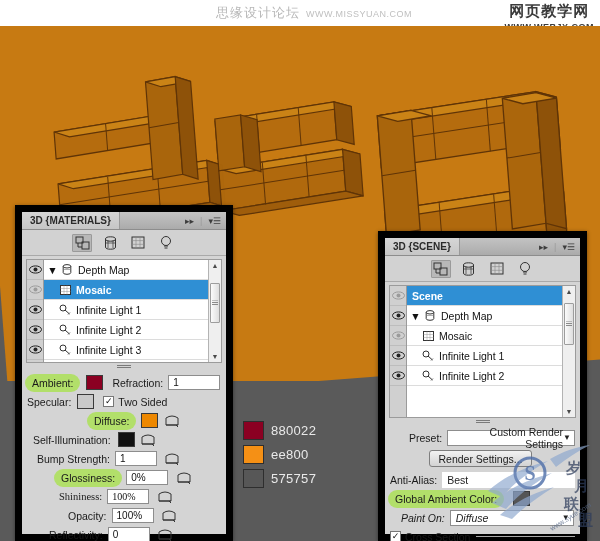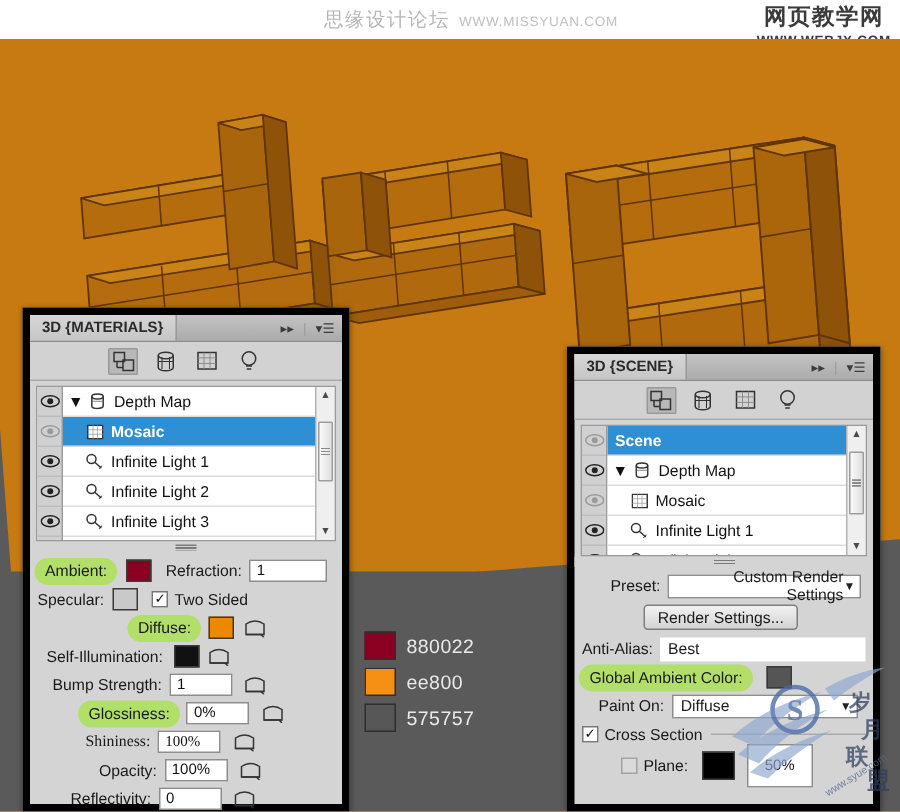--- a/index.html
+++ b/index.html
@@ -55,21 +55,21 @@
     background: #5a5a5a;
   }
   #art {
     position: absolute; left: 0; top: 0; width: 600px; height: 380px;
   }
 
   
   .panel {
     position: absolute;
     background: #d4d4d4;
-    border: 5px solid #000000;
+    border: 7px solid #000000;
     box-shadow: 0 1px 4px rgba(0,0,0,.45);
     font-size: 10px; color: #1d1d1d;
   }
   .panel-tabbar {
     height: 18px;
     background: linear-gradient(#c3c3c3, #ababab);
     border-bottom: 1px solid #8d8d8d;
     display: flex; align-items: stretch;
     position: relative;
   }
@@ -615,21 +615,21 @@
     </div>
     <div class="pico">
       <svg width="12" height="15" viewBox="0 0 12 15">
           <circle cx="6" cy="6" r="4.5" fill="none" stroke="#333"></circle>
           <line x1="4" y1="11" x2="8" y2="11" stroke="#333"></line>
           <line x1="4.5" y1="13" x2="7.5" y2="13" stroke="#333"></line>
         </svg>
     </div>
   </div>
 
-  <div class="tree" style="height:88px; margin:3px 4px 0 4px;">
+  <div class="tree" style="height:133px; margin:3px 4px 0 4px;">
     <div class="eyecol">
       <div class="eyecell">
         <svg width="13" height="9" viewBox="0 0 13 9" opacity=".3">
             <ellipse cx="6.5" cy="4.5" rx="6" ry="3.6" fill="none" stroke="#222"></ellipse>
             <circle cx="6.5" cy="4.5" r="2" fill="#222"></circle>
           </svg>
       </div>
       <div class="eyecell">
         <svg width="13" height="9" viewBox="0 0 13 9">
             <ellipse cx="6.5" cy="4.5" rx="6" ry="3.6" fill="none" stroke="#222"></ellipse>
@@ -738,21 +738,21 @@
       <span class="dropdown" style="width:140px; margin-left:5px; border:none; background:#fff;">
         <span>Best</span>
       </span>
     </div>
 
     <div class="prow" style="margin-left:-5px;">
       <span class="plabel hl" style="margin-left:5px;">Global Ambient Color:</span>
       <span class="swatch" style="background:#555; margin-left:11px;"></span>
     </div>
 
-    <div class="prow" style="padding-left:11px; margin-top:2px;">
+    <div class="prow" style="padding-left:11px; margin-top:2px;font-style:italic;">
       <span class="plabel">Paint On:</span>
       <span class="dropdown" style="width:124px; margin-left:5px;">
         <span>Diffuse</span>
         <span class="caret">▼</span>
       </span>
     </div>
 
     <div class="prow">
       <span class="cb">✓</span>
       <span class="plabel" style="margin-left:4px;">Cross Section</span>

